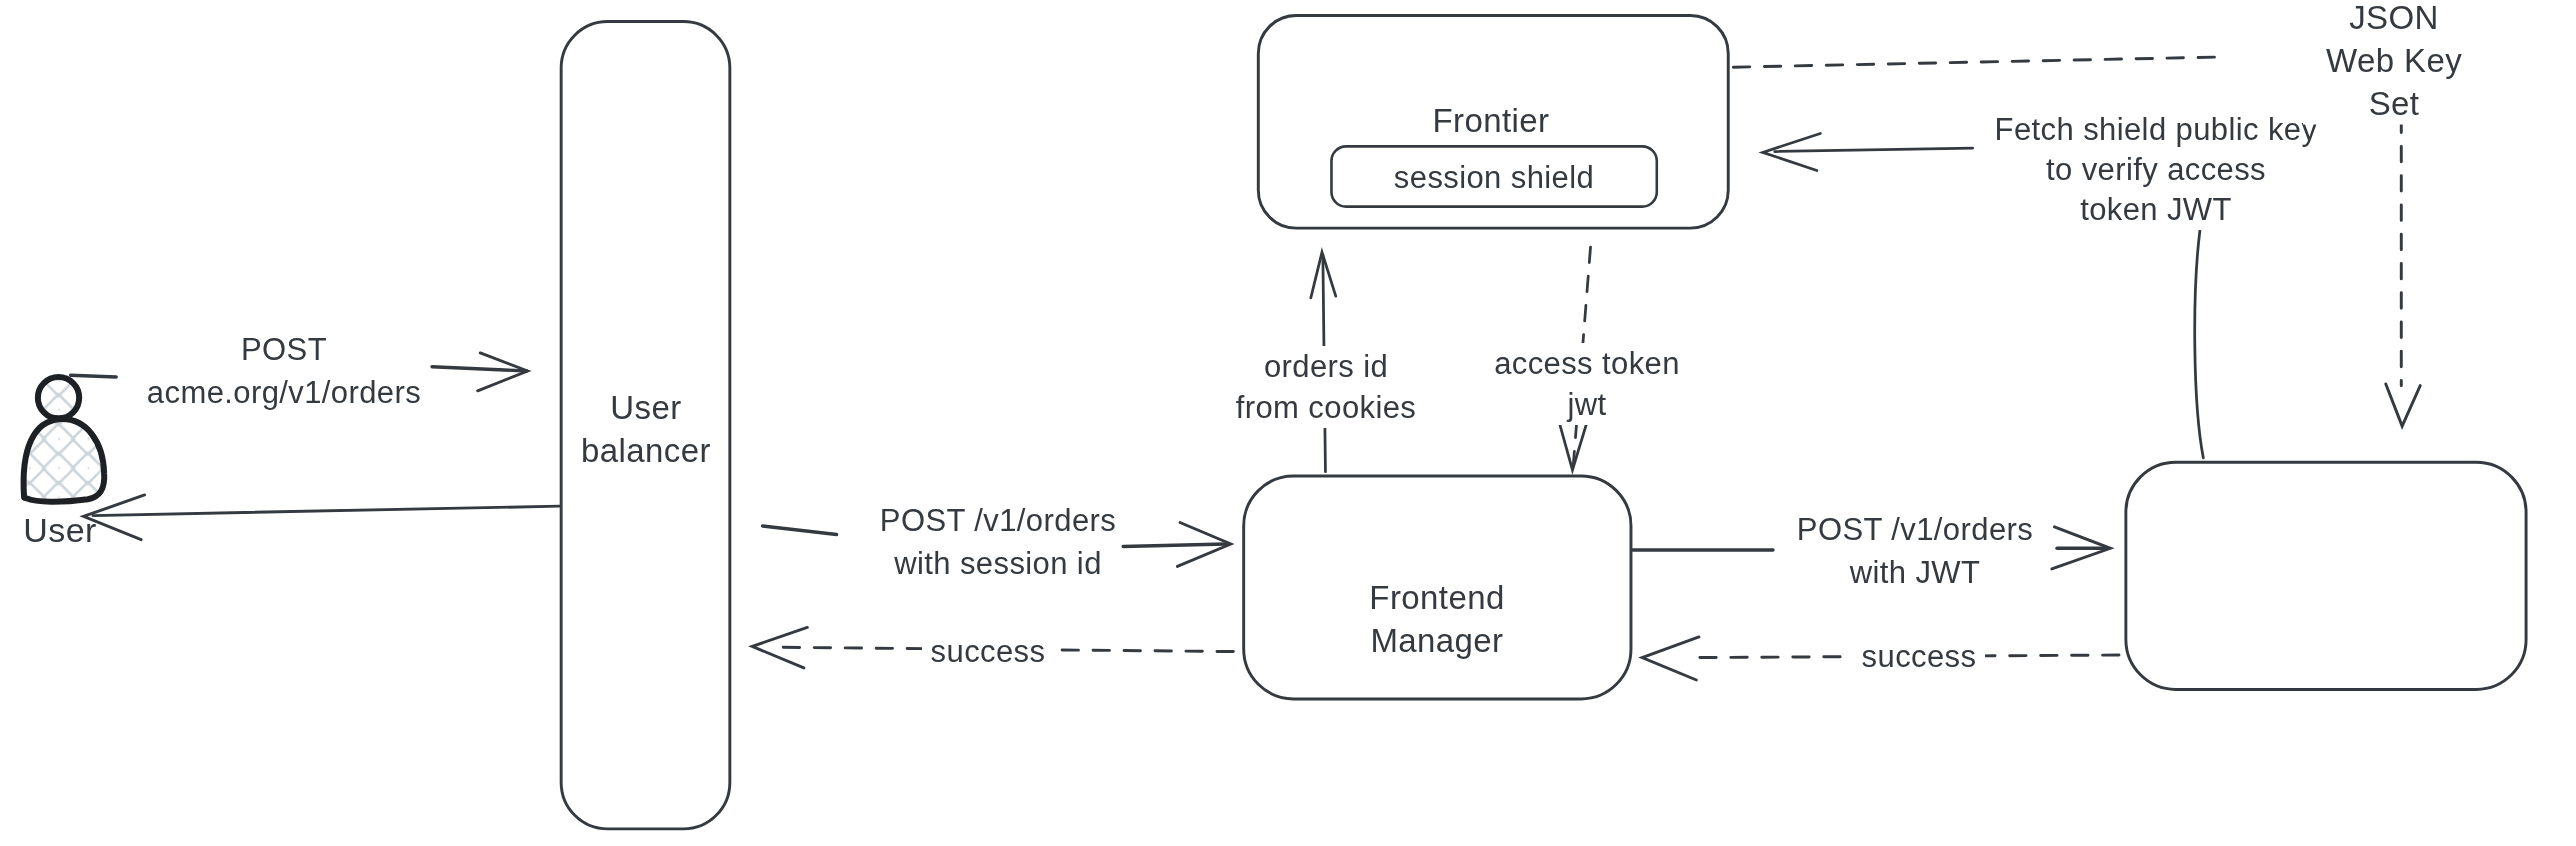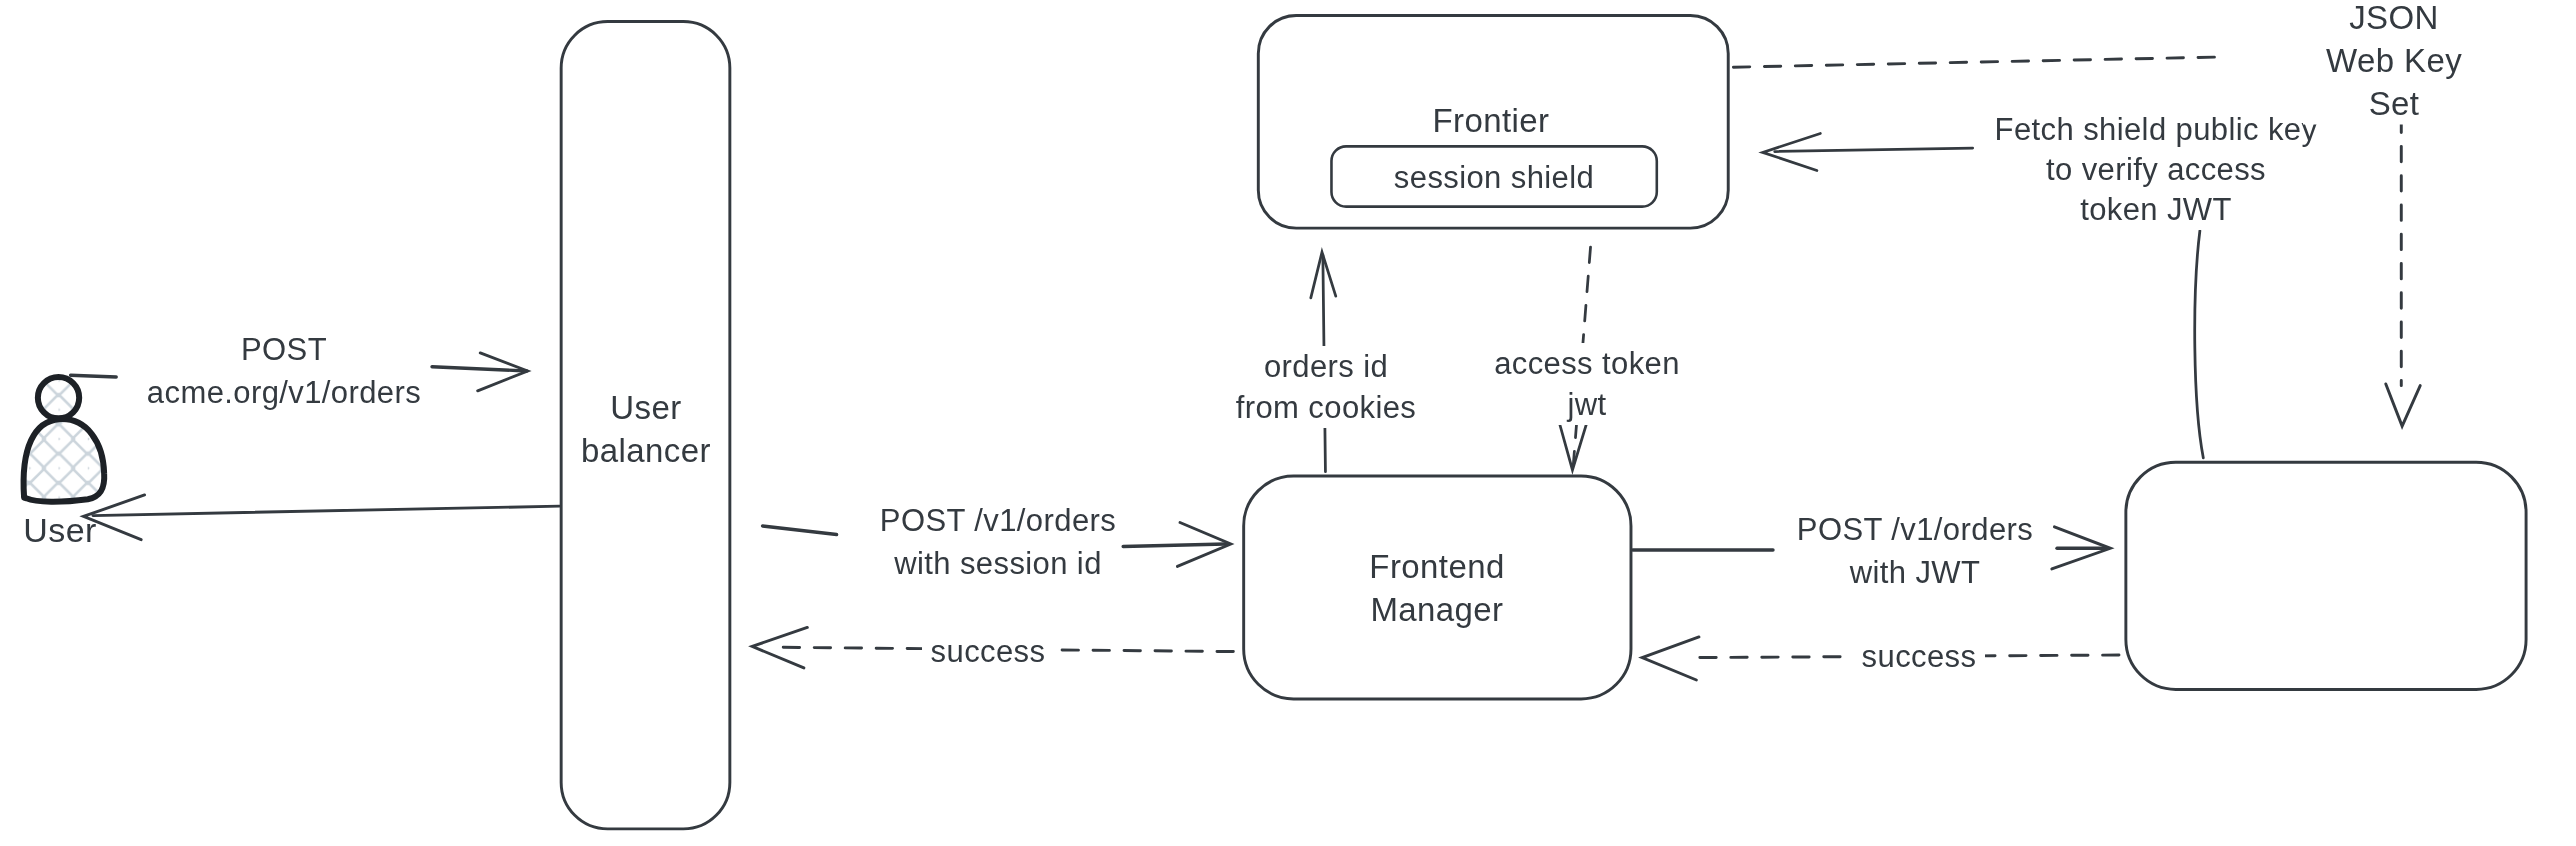--- a/index.html
+++ b/index.html
@@ -104,21 +104,21 @@
       <path d="M 2790,102 L 2790,448" stroke-dasharray="18 16"></path>
       <path d="M 2772,446 L 2791,495 L 2812,448"></path>
     </g>
   </svg>
 
   <div class="lbl node big" style="left:60px;top:530px;">User</div>
   <div class="lbl node" style="left:646px;top:429px;">User
 balancer</div>
   <div class="lbl node" style="left:1491px;top:120px;">Frontier</div>
   <div class="lbl" style="left:1494px;top:177px;">session shield</div>
-  <div class="lbl node" style="left:1437px;top:588px;">Frontend
+  <div class="lbl node" style="left:1437px;top:619px;">Frontend
 Manager</div>
 
   <div class="lbl" style="left:284px;top:371px;">POST
 acme.org/v1/orders</div>
   <div class="lbl" style="left:998px;top:542px;">POST /v1/orders
 with session id</div>
   <div class="lbl onLine" style="left:988px;top:651px;">success</div>
   <div class="lbl onLine" style="left:1326px;top:387px;line-height:41px;">orders id
 from cookies</div>
   <div class="lbl onLine" style="left:1587px;top:384px;line-height:41px;">access token

